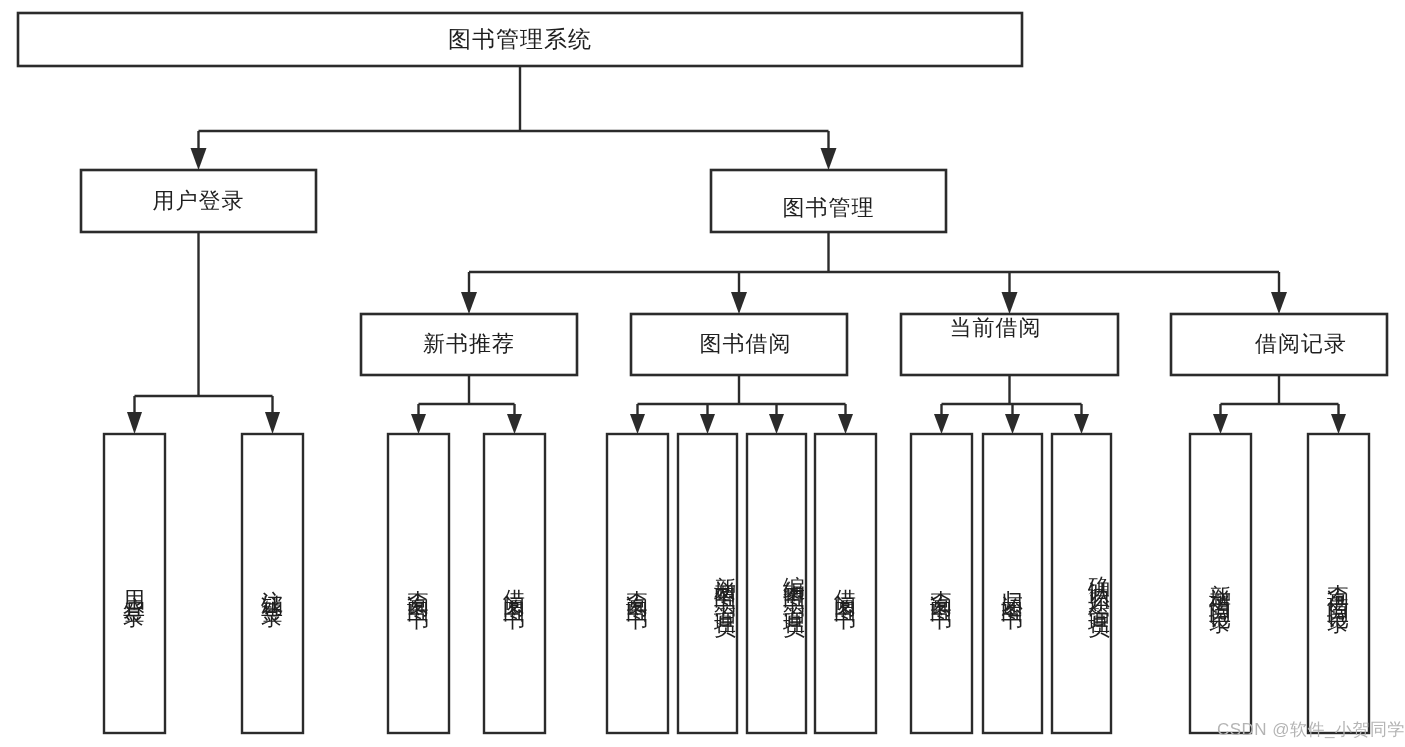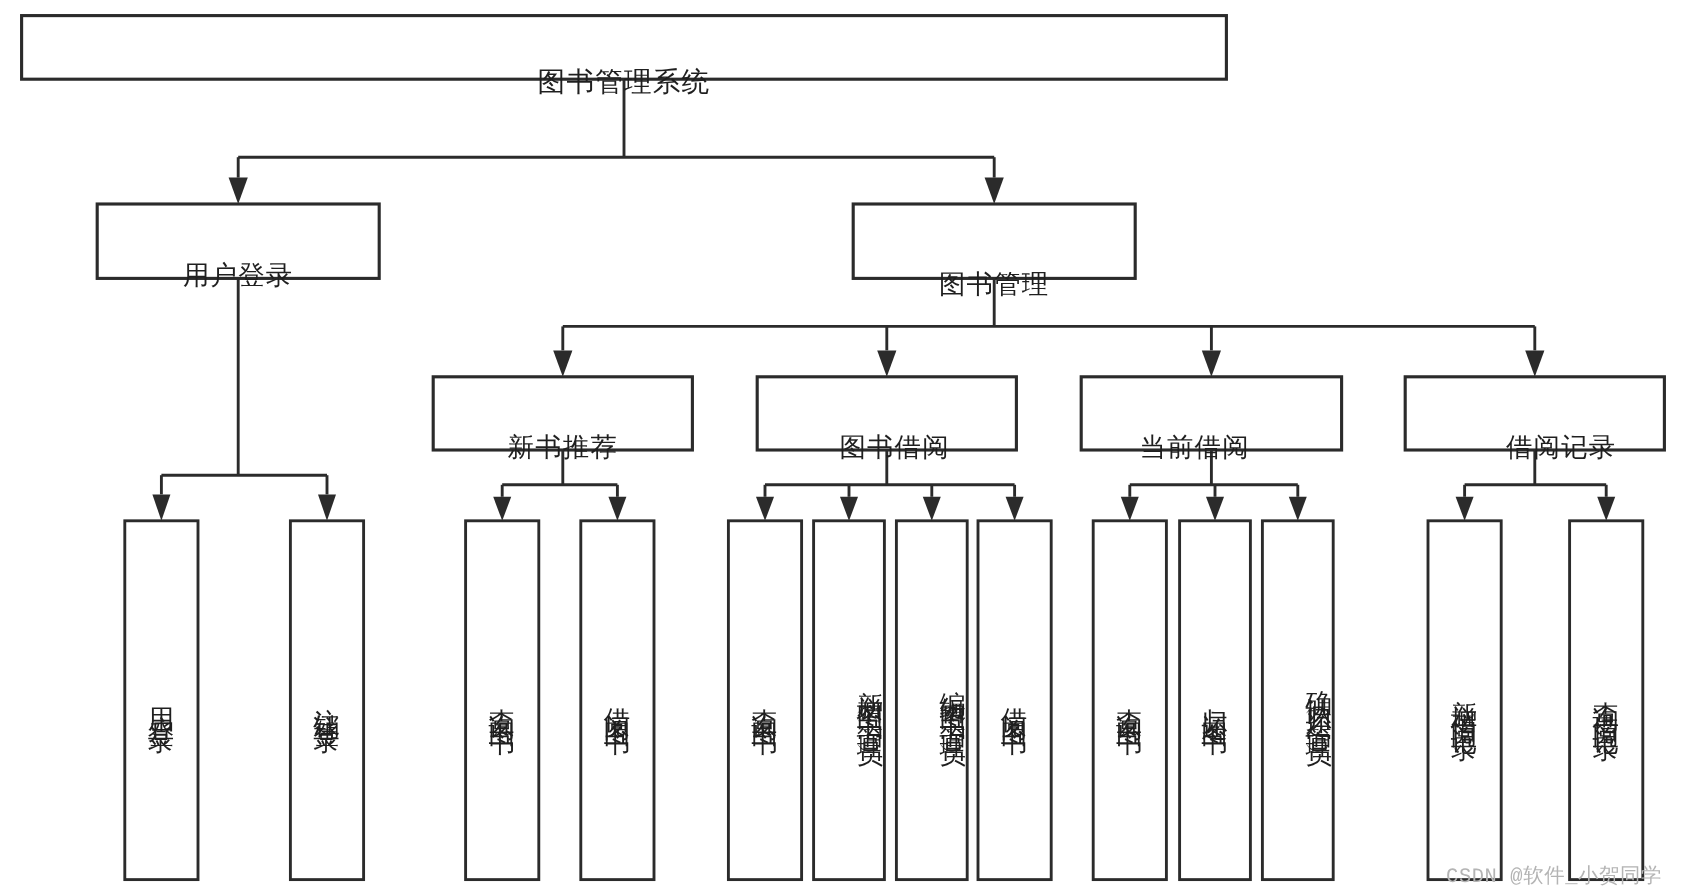--- a/index.html
+++ b/index.html
@@ -51,45 +51,44 @@
     justify-content: center;
     color: #1f1f1f;
     font-family: "Liberation Sans", "DejaVu Sans", sans-serif;
     pointer-events: none;
     box-sizing: border-box;
   }
   .node-label.horizontal {
     font-size: 22px;
     letter-spacing: 1px;
     line-height: 1.1;
-    margin-top: 29px;
   }
   .node-label.root-label {
     font-size: 23px;
   }
   .node-label.vertical {
     writing-mode: vertical-rl;
     text-orientation: upright;
     font-size: 22px;
     letter-spacing: 6px;
     line-height: 1.05;
     align-items: flex-start;
     padding-top: 2px;
   }
   .node-label.vertical.v-center {
     align-items: center;
     padding-top: 0;
   }
   .watermark {
     position: absolute;
-    right: 20px;
+    right: 0;
     bottom: 6px;
     font-size: 17px;
     color: #b4b4b4;
-    font-family: Liberation Mono, monospace;
+    font-family: Liberation Sans, sans-serif;
     white-space: nowrap;
     letter-spacing: 0.5px;
   }
 </style>
 </head>
 <body>
 
 <div id="diagram-root">
 
   <svg id="tree-svg" viewBox="0 0 1405 747" xmlns="http://www.w3.org/2000/svg">
@@ -196,21 +195,21 @@
     </g>
   </svg>
 
   <div class="node-label horizontal root-label" style="left:18px; top:13px; width:1004px; height:53px;">图书管理系统</div>
 
   <div class="node-label horizontal" style="left:81px; top:170px; width:235px; height:62px;">用户登录</div>
   <div class="node-label horizontal" style="left:711px; top:170px; width:235px; height:76px;">图书管理</div>
 
   <div class="node-label horizontal" style="left:361px; top:314px; width:216px; height:61px;">新书推荐</div>
   <div class="node-label horizontal" style="left:631px; top:314px; width:229px; height:61px;">图书借阅</div>
-  <div class="node-label horizontal" style="left:901px; top:314px; width:189px; height:61px;">当前借阅</div>
+  <div class="node-label horizontal" style="left:901px; top:298px; width:189px; height:61px;">当前借阅</div>
   <div class="node-label horizontal" style="left:1171px; top:314px; width:248px; height:61px;padding-left:12px;">借阅记录</div>
 
   <div class="node-label vertical v-center" style="left:104px; top:434px; width:61px; height:299px;">用户登录</div>
   <div class="node-label vertical v-center" style="left:242px; top:434px; width:61px; height:299px;">注销登录</div>
 
   <div class="node-label vertical v-center" style="left:388px; top:434px; width:61px; height:299px;">查询图书</div>
   <div class="node-label vertical v-center" style="left:484px; top:434px; width:61px; height:299px;">借阅图书</div>
 
   <div class="node-label vertical v-center" style="left:607px; top:434px; width:61px; height:299px;">查询图书</div>
   <div class="node-label vertical" style="left:678px; top:434px; width:59px; height:299px;">新增图书（管理员）</div>

